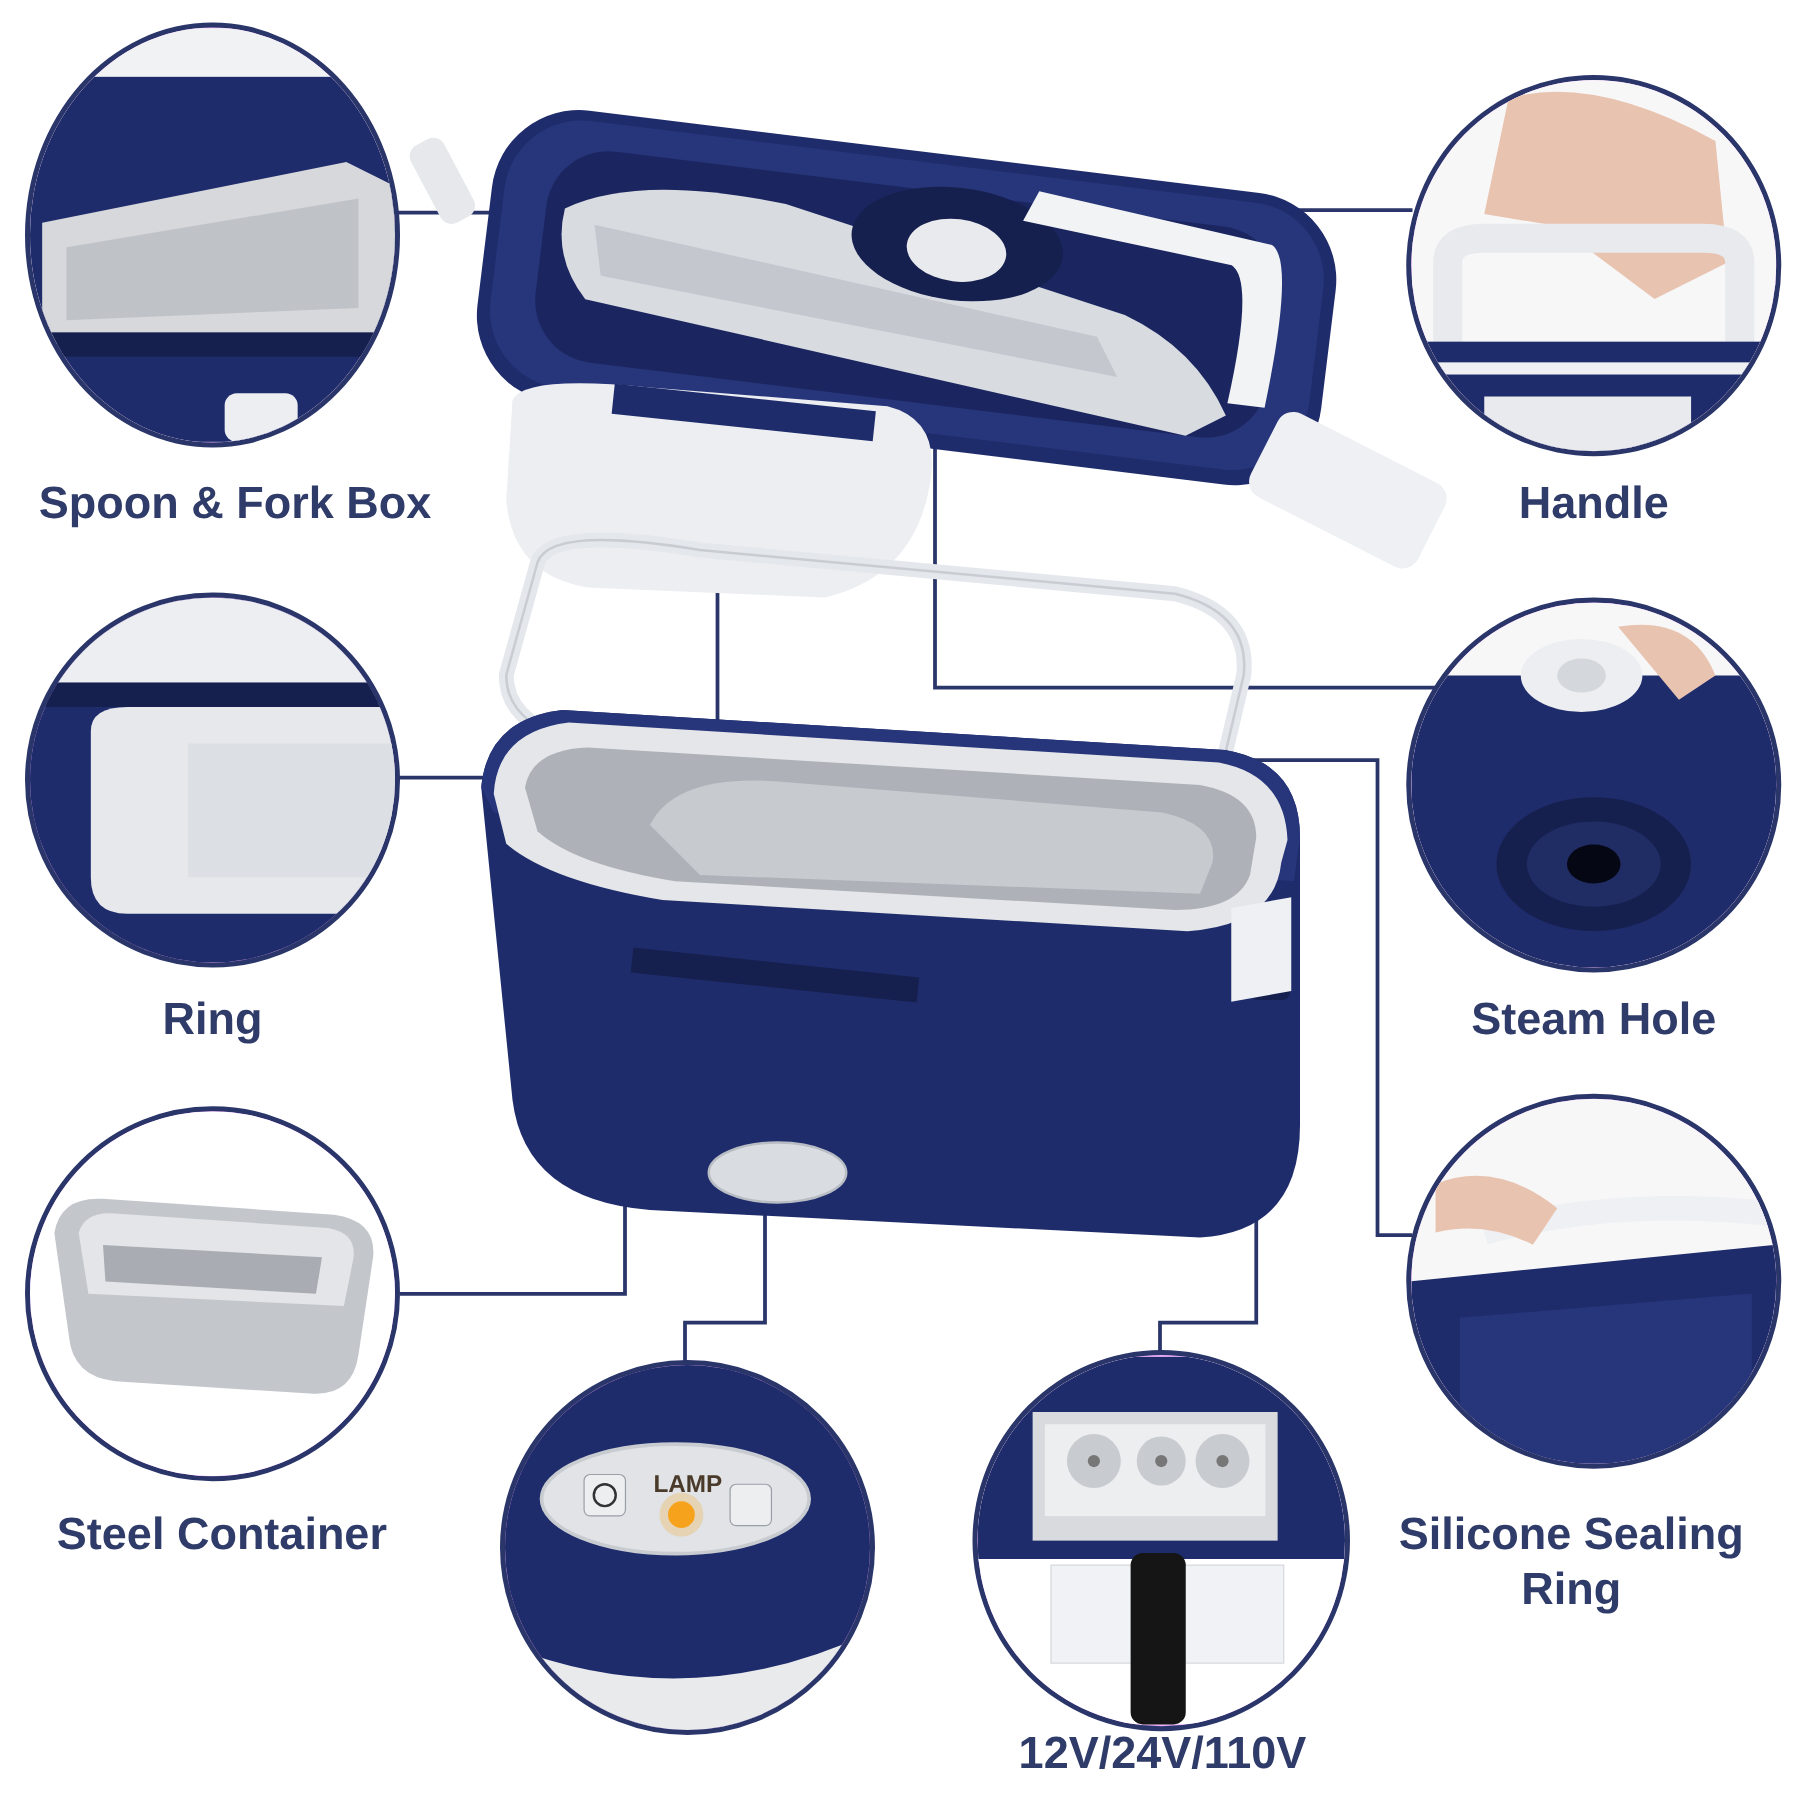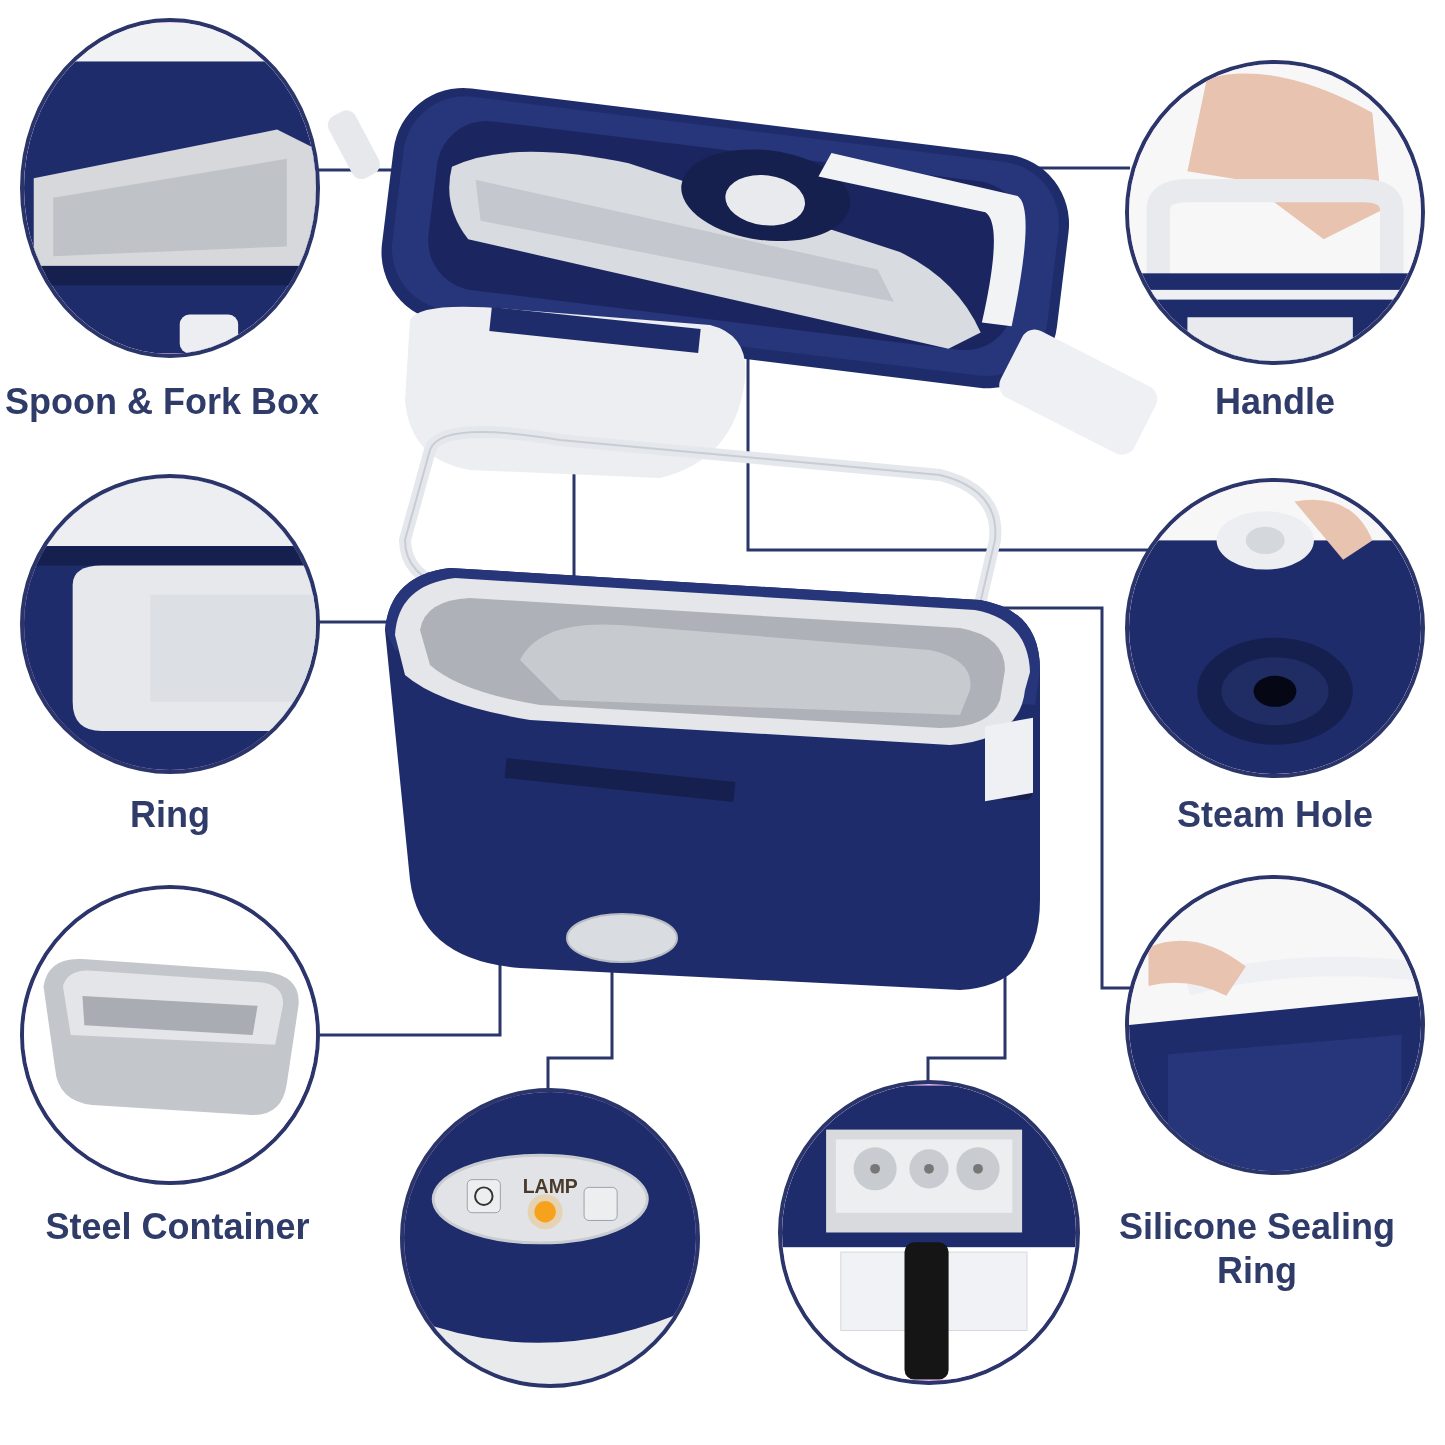--- a/index.html
+++ b/index.html
@@ -168,28 +168,29 @@
       <circle cx="150" cy="85" r="20" fill="#c8cbcf"></circle>
       <circle cx="200" cy="85" r="22" fill="#c8cbcf"></circle>
       <circle cx="95" cy="85" r="5" fill="#777"></circle>
       <circle cx="150" cy="85" r="5" fill="#777"></circle>
       <circle cx="200" cy="85" r="5" fill="#777"></circle>
       <rect x="60" y="170" width="190" height="80" fill="#f0f2f5" stroke="#d5d8dc"></rect>
       <rect x="125" y="160" width="45" height="140" rx="10" fill="#151515"></rect>
     </svg>
   </div>
 
-  <div class="label" style="left:5px;top:380px;width:340px;text-align:left;">Spoon &amp; Fork Box</div>
+  <div class="label" style="left:5px;top:380px;width:340px;text-align:right;">Spoon &amp; Fork Box</div>
   <div class="label" style="left:1125px;top:380px;width:300px;">Handle</div>
   <div class="label" style="left:20px;top:793px;width:300px;">Ring</div>
   <div class="label" style="left:1125px;top:793px;width:300px;">Steam Hole</div>
 
   <div class="label" style="left:0px;top:1205px;width:355px;">
     <div>Steel Container</div>
   </div>
 
   <div class="label" style="left:1087px;top:1205px;width:340px;">
     <div>Silicone Sealing</div>
     <div>Ring</div>
   </div>
 
+  <div class="label" style="left:775px;top:1380px;width:310px;">12V/24V/110V</div>
 
 </div>
 
 </body></html>

